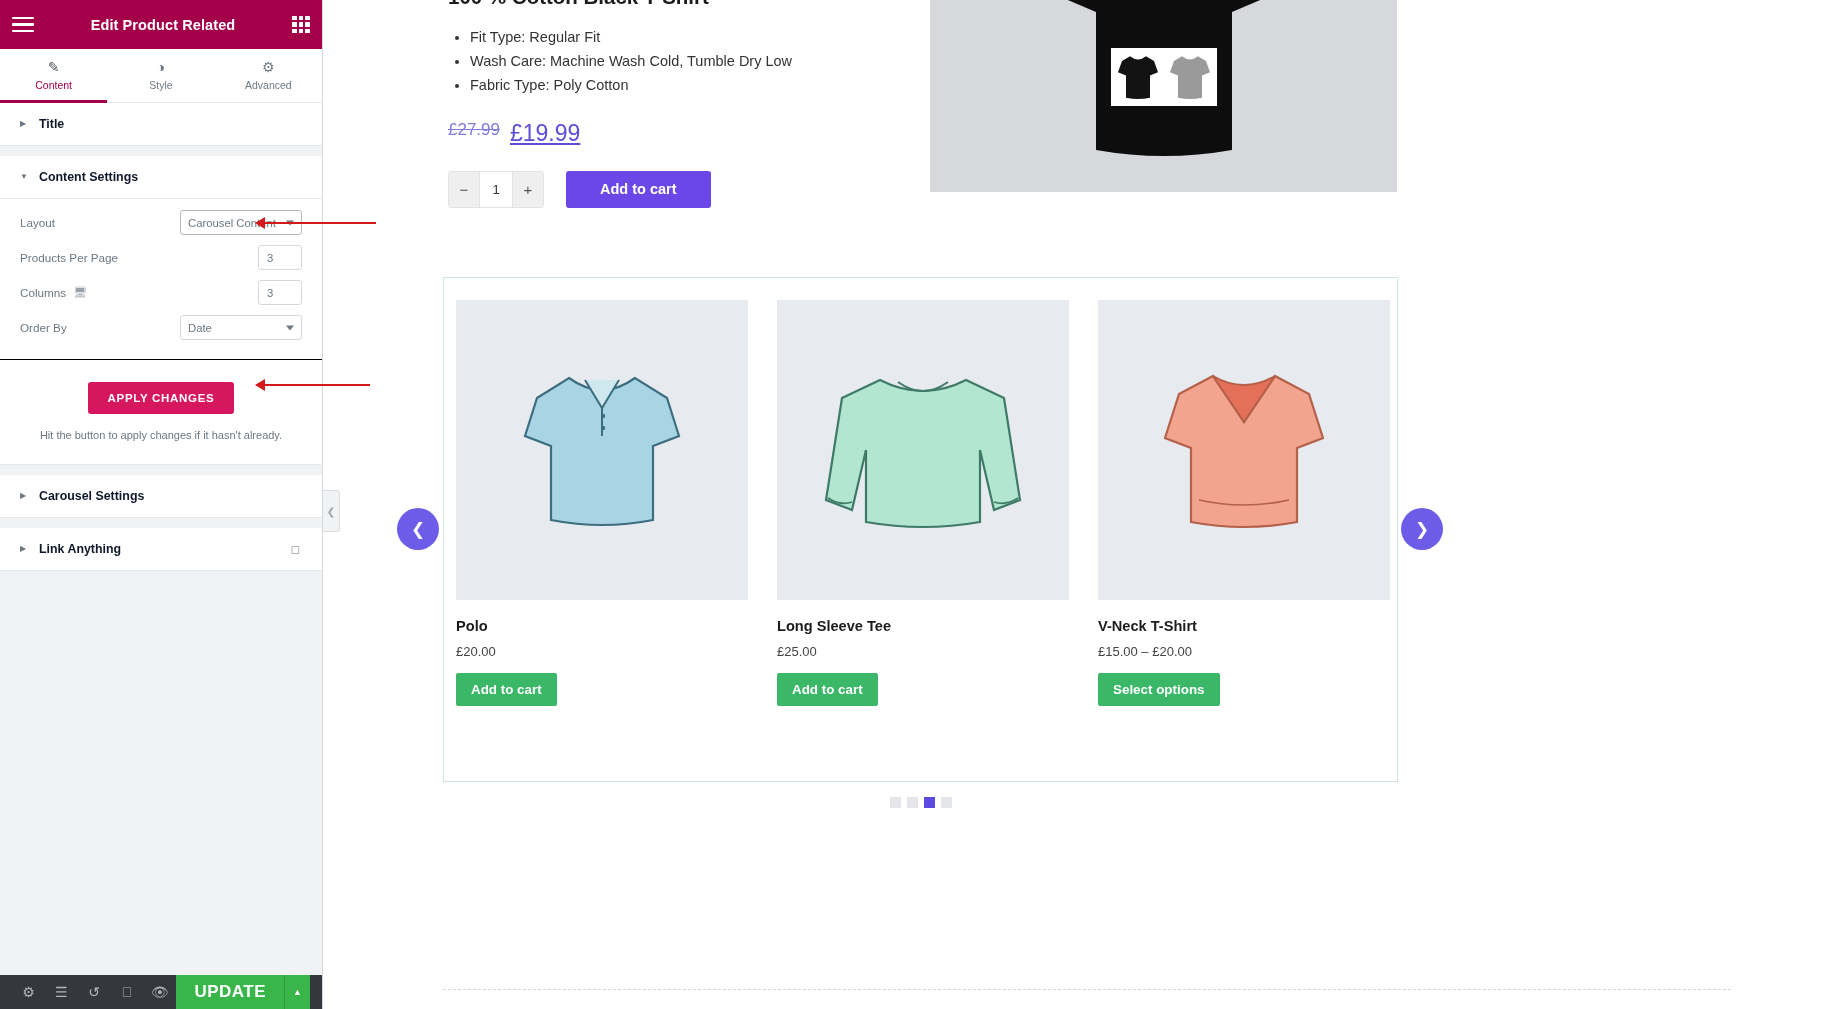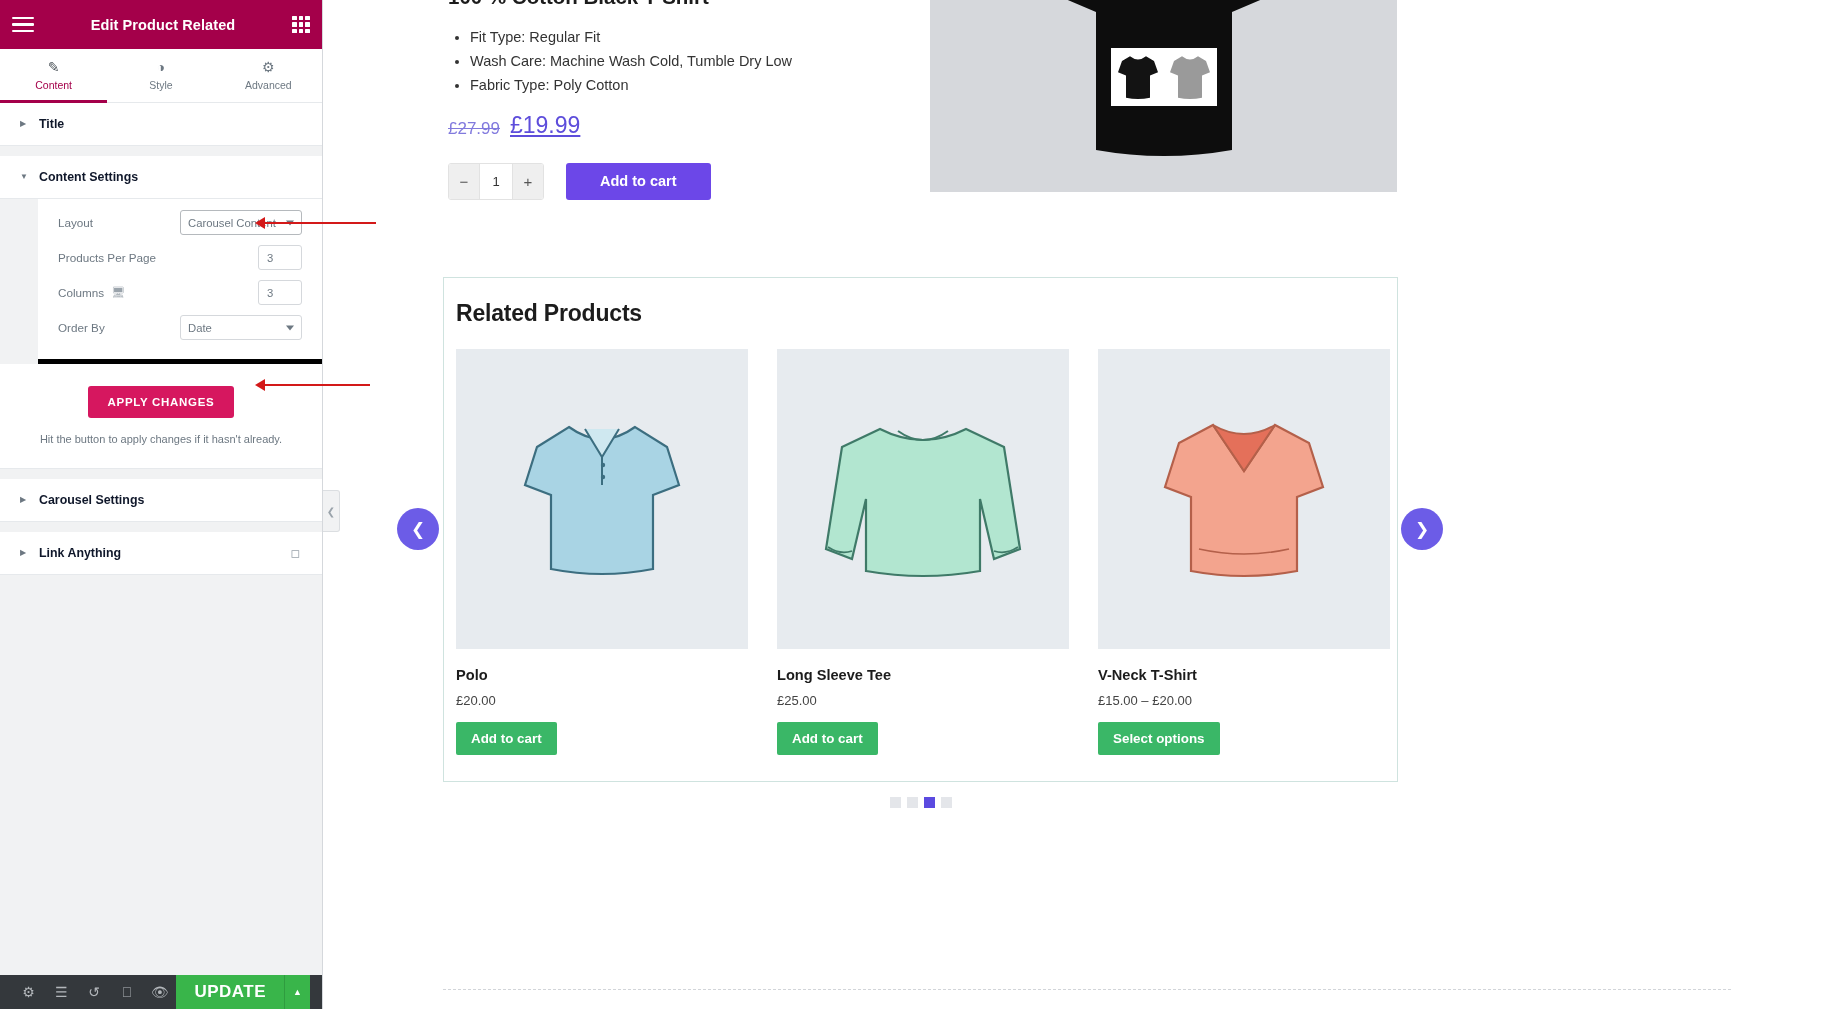--- a/index.html
+++ b/index.html
@@ -49,21 +49,21 @@
     background: #fff; border-bottom: 1px solid #e6e9ec;
     padding: 14px 20px; display: flex; align-items: center; gap: 10px;
     cursor: pointer; position: relative;
   }
   .sect-gap { height: 10px; background: #f1f2f3; }
   .sect-arrow { color: #6d7882; font-size: 8px; line-height: 1; width: 9px; }
   .sect-label { font-size: 12.4px; font-weight: bold; color: #0f172a; }
   .sect-badge { margin-left: auto; color: #9aa3ab; font-size: 14px; line-height: 1;
     transform: rotate(45deg); display:inline-block; }
 
-  .controls { background: #fff; padding: 6px 20px 14px; border-bottom: 5px solid #000000; margin-left: 38px; }
+  .controls { background: #fff; padding: 6px 20px 14px; border-bottom: 1px solid #000000; }
   .ctrl { display: flex; align-items: center; min-height: 35px; padding: 3px 0; }
   .ctrl-label { flex: 1; font-size: 11.7px; color: #6d7882; display: flex; align-items: center; gap: 7px; }
   .dev-icon { font-size: 11px; color: #9aa3ab; }
   .sel {
     width: 122px; height: 25px; border: 1px solid #d5d8dc; background: #fff;
     border-radius: 3px; font-size: 11.3px; color: #6d7882;
     display: flex; align-items: center; padding: 0 7px; position: relative; cursor: pointer;
   }
   .sel.hl { border-color: #b5b9bd; }
   .sel .caret { position: absolute; right: 7px; top: 50%; transform: translateY(-50%);
@@ -110,21 +110,21 @@
   
   .canvas { position: absolute; left: 324px; top: 0; width: 1520px; height: 1009px;
     background: #fff; overflow: hidden; }
 
   
   .prod-detail { position: relative; padding: 0; }
   .prod-left { position: absolute; left: 124px; top: -16px; width: 560px; }
   .prod-title { font-size: 20.5px; font-weight: bold; color: #1c1c1c; line-height: 1.3; }
   .prod-bullets { margin: 14px 0 0 22px; }
   .prod-bullets li { font-size: 14.5px; color: #333; line-height: 1.68; }
-  .price-row { margin-top: 14px; display: flex; align-items: flex-end; gap: 10px; }
+  .price-row { margin-top: 22px; display: flex; align-items: flex-start; gap: 10px; }
   .price-old { font-size: 17px; color: #6c63d8; text-decoration: line-through; opacity: .85; }
   .price-new { font-size: 23px; color: #5d4ddb; text-decoration: underline; }
   .cart-row { margin-top: 24px; display: flex; align-items: stretch; gap: 22px; }
   .qty { display: flex; border: 1px solid #e2e2e2; border-radius: 3px; overflow: hidden; height: 37px; }
   .qty button { width: 30px; background: #efefef; border: none; color: #555;
     font-size: 15px; cursor: pointer; }
   .qty .qv { width: 34px; background: #fff; display: flex; align-items: center;
     justify-content: center; font-size: 13px; color: #333;
     border-left: 1px solid #e2e2e2; border-right: 1px solid #e2e2e2; }
   .addcart-main { background: #6c47e8; color: #fff; border: none; border-radius: 3px;
@@ -336,21 +336,20 @@
           <div class="gal-thumb">
             <svg viewBox="0 0 60 64" width="48" height="52">
               <path d="M10 12 L20 6 Q30 14 40 6 L50 12 L55 26 L45 30 L45 58 Q30 61 15 58 L15 30 L5 26 Z" fill="#9a9a9a"></path>
             </svg>
           </div>
         </div>
       </div>
     </div>
 
     <div class="related">
-      <h2>Related Products</h2>
       <div class="cards">
 
         <div class="card">
           <div class="card-img">
             <svg width="210" height="200" viewBox="0 0 210 200">
               <path d="M40 48 L72 28 Q105 52 138 28 L170 48 L182 86 L156 96 L156 170 Q105 180 54 170 L54 96 L28 86 Z" fill="#a9d4e4" stroke="#3c6e80" stroke-width="2.2"></path>
               <path d="M88 30 L105 58 L122 30" fill="#cfe8f0" stroke="#3c6e80" stroke-width="2"></path>
               <line x1="105" y1="58" x2="105" y2="86" stroke="#3c6e80" stroke-width="2"></line>
               <circle cx="106" cy="66" r="2.2" fill="#3c6e80"></circle>
               <circle cx="106" cy="78" r="2.2" fill="#3c6e80"></circle>

